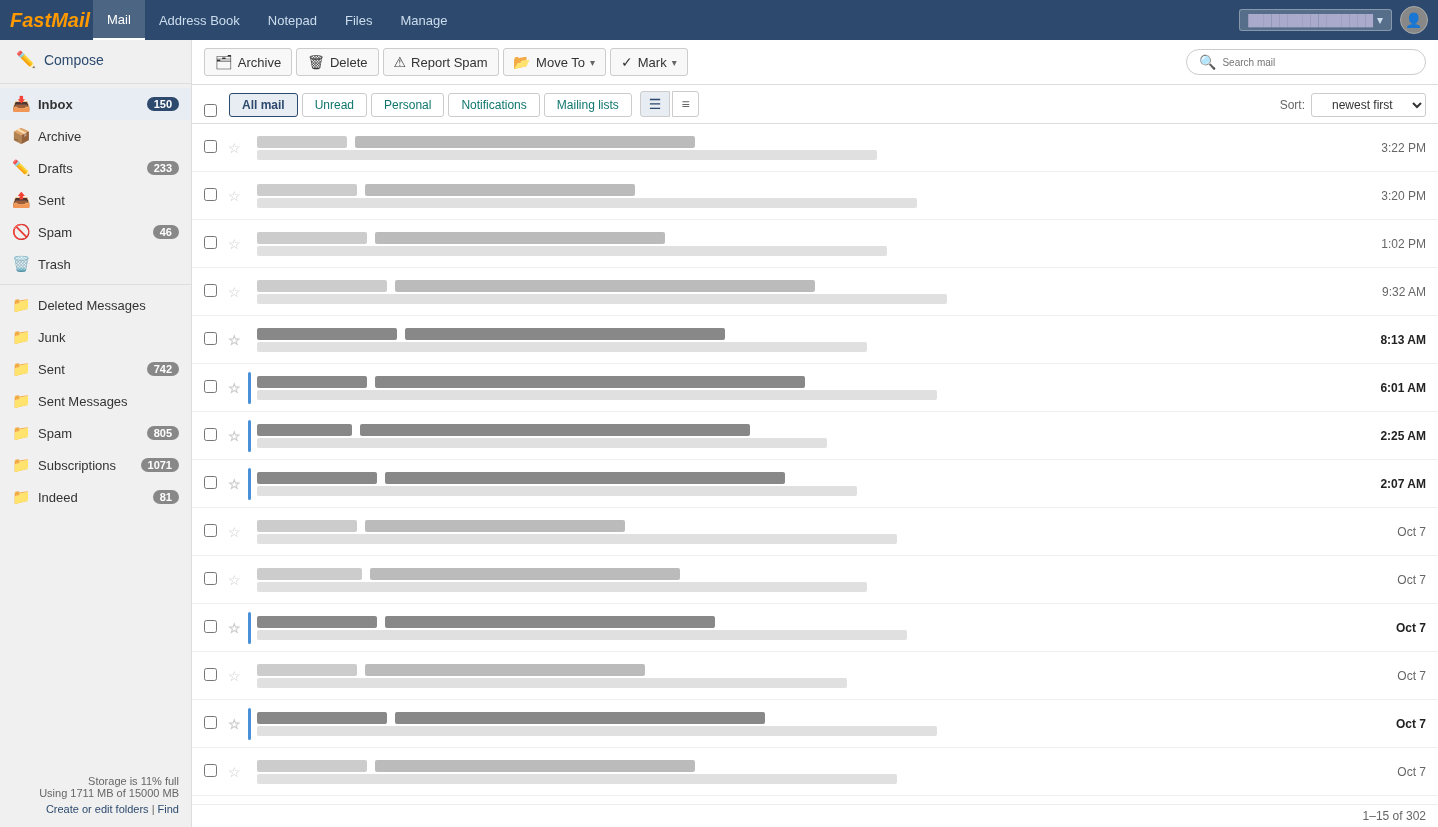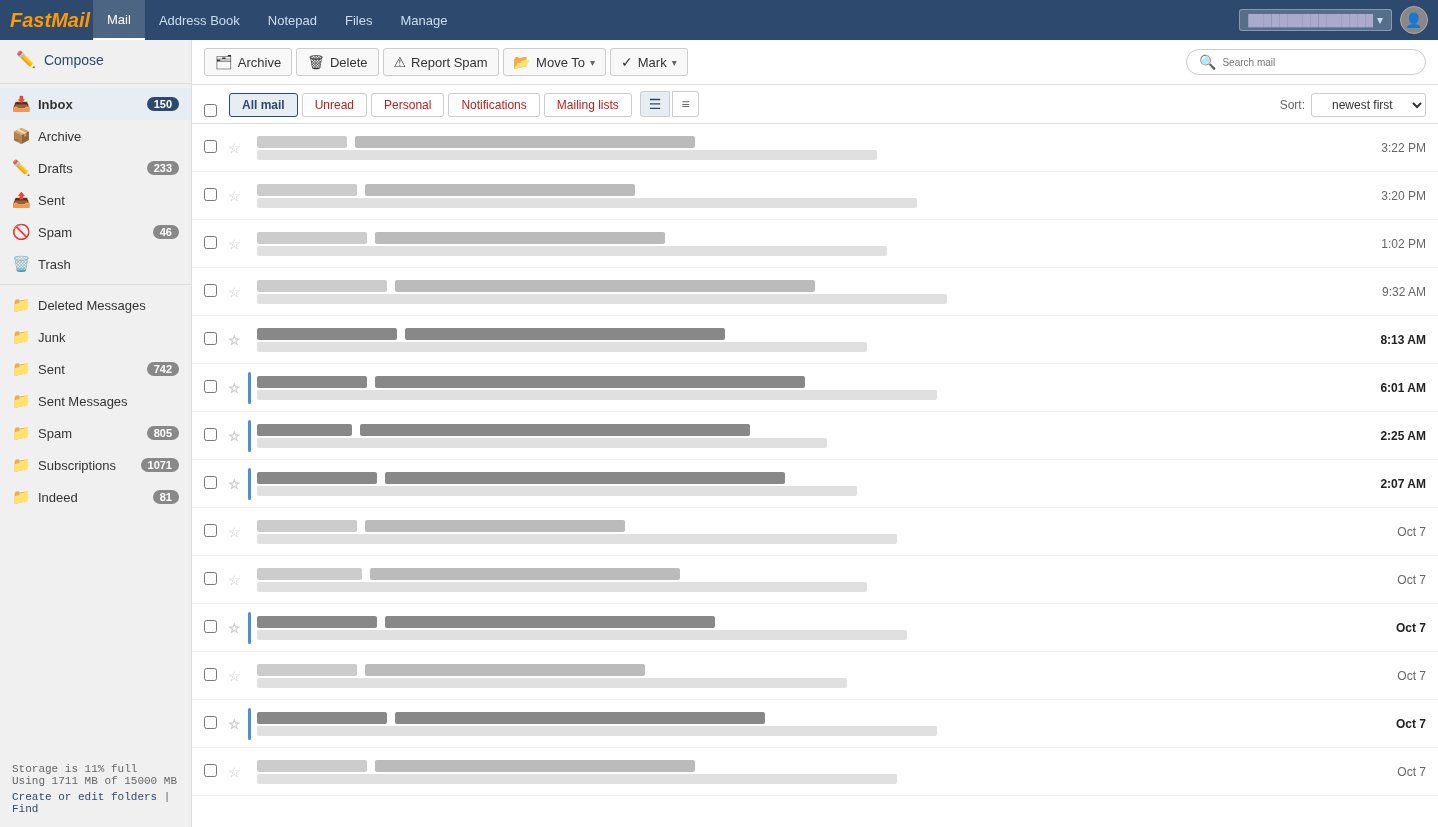--- a/index.html
+++ b/index.html
@@ -120,22 +120,21 @@
       font-size: 11px;
       font-weight: bold;
     }
     .sidebar-count.highlighted { background: #2d4a6e; }
     .sidebar-divider { height: 1px; background: #ddd; margin: 4px 0; }
     .sidebar-footer {
       padding: 12px;
       font-size: 11px;
       color: #666;
       margin-top: auto;
-      text-align: left;
-      font-family: Liberation Mono, monospace;
+      text-align: right;
     }
     .sidebar-footer a { color: #2d4a6e; text-decoration: none; }
 
     
     .content-area {
       flex: 1;
       display: flex;
       flex-direction: column;
       overflow: hidden;
       background: white;
@@ -195,21 +194,21 @@
       flex-shrink: 0;
       background: white;
     }
     .filter-tab {
       padding: 4px 12px;
       border: 1px solid #ccc;
       border-radius: 3px;
       background: white;
       cursor: pointer;
       font-size: 12px;
-      color: #b91c1c;
+      color: #0f766e;
     }
     .filter-tab.active { background: #e8edf3; border-color: #2d4a6e; color: #2d4a6e; font-weight: bold; }
     .view-toggles {
       display: flex;
       gap: 2px;
       margin-left: 4px;
     }
     .view-toggle {
       padding: 4px 8px;
       border: 1px solid #ccc;
@@ -731,14 +730,17 @@
     </div>
     <div class="mail-time">Oct 7</div>
   </div>
         <div class="mail-row">
 
     <div class="mail-accent-bar" style="background:transparent;"></div>
 
   </div>
       </div>
 
+    <div class="pagination-bar">
+      <span>1–15 of 302</span>
+    </div>
   </div>
 </div>
 
 </body></html>

